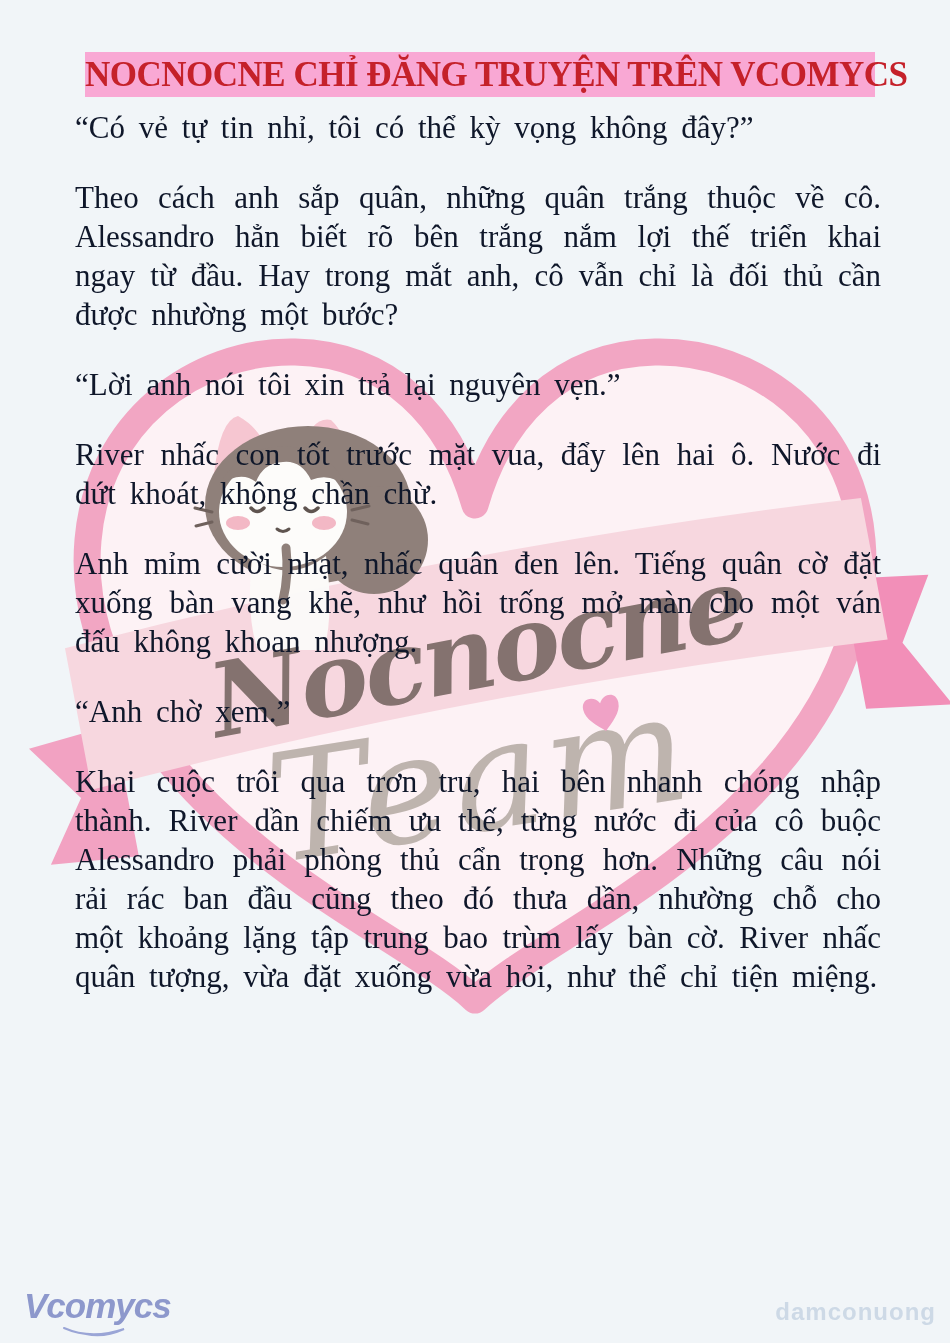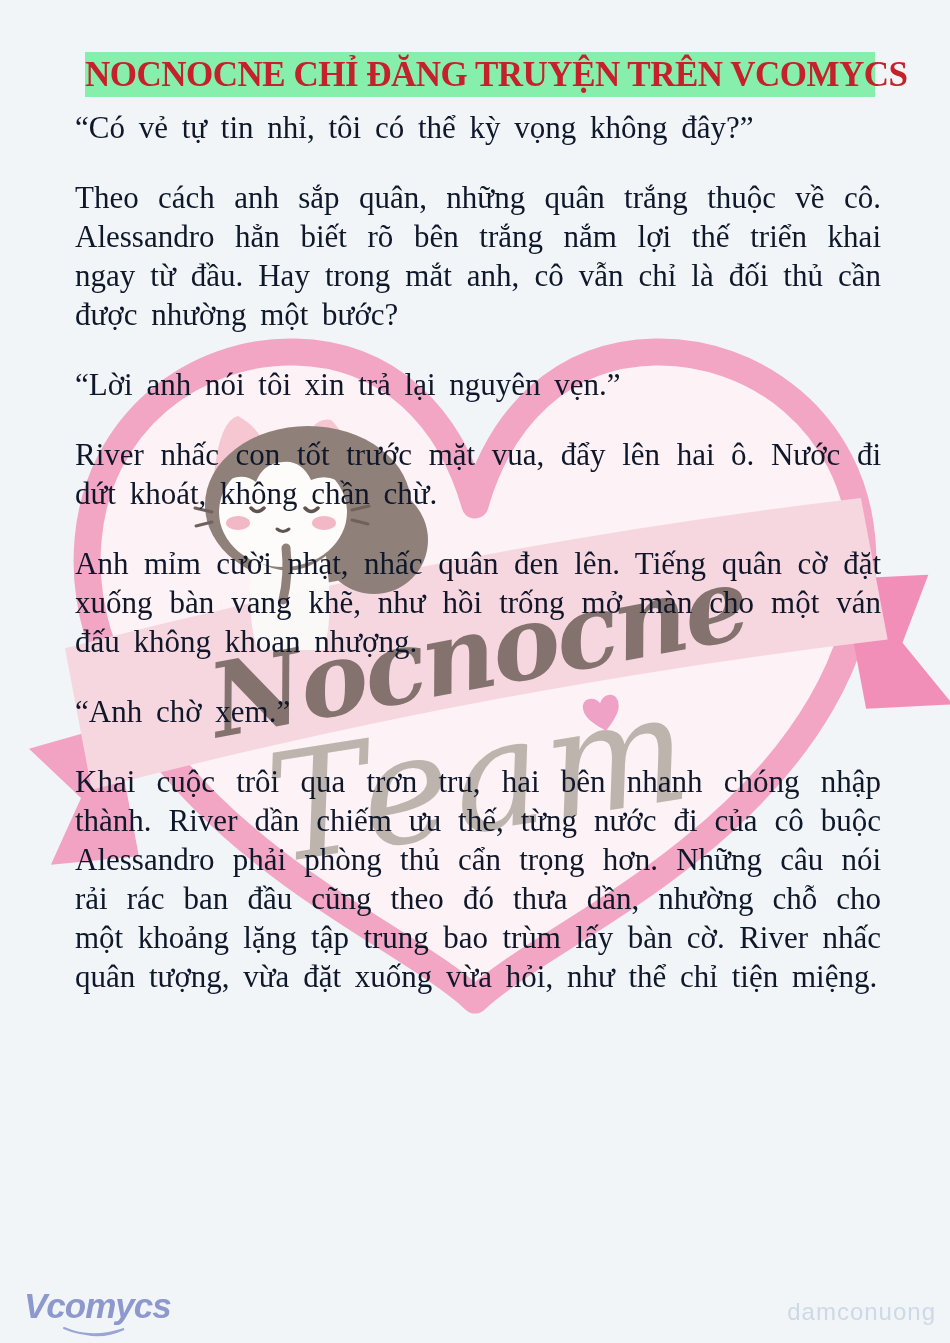--- a/index.html
+++ b/index.html
@@ -11,21 +11,21 @@
     font-family:"Liberation Serif", serif;
   }
   
   .watermark {
     position:absolute; left:0; top:0; width:950px; height:1343px;
     z-index:1;
   }
   
   .banner {
     position:absolute; left:85px; top:52px; width:790px; height:45px;
-    background:#86efac;
+    background:#f9a8d4;
     color:#c5212a;
     font-weight:bold;
     font-size:35px;
     line-height:46px;
     text-align:center;
     letter-spacing:-0.5px;
     z-index:3;
     white-space:nowrap;
   }
   
@@ -43,21 +43,21 @@
   }
   .content p:last-child { margin-bottom:0; }
   
   .vcomycs-logo {
     position:absolute; left:16px; top:1278px; width:190px; height:62px;
     z-index:3;
   }
   .site-mark {
     position:absolute; right:14px; top:1298px;
     font-family:"Liberation Sans", sans-serif;
-    font-weight:normal;
+    font-weight:bold;
     font-size:24px;
     letter-spacing:1px;
     color:#cdd9e6;
     z-index:3;
   }
 </style>
 </head>
 <body>
 
 <div class="page">

